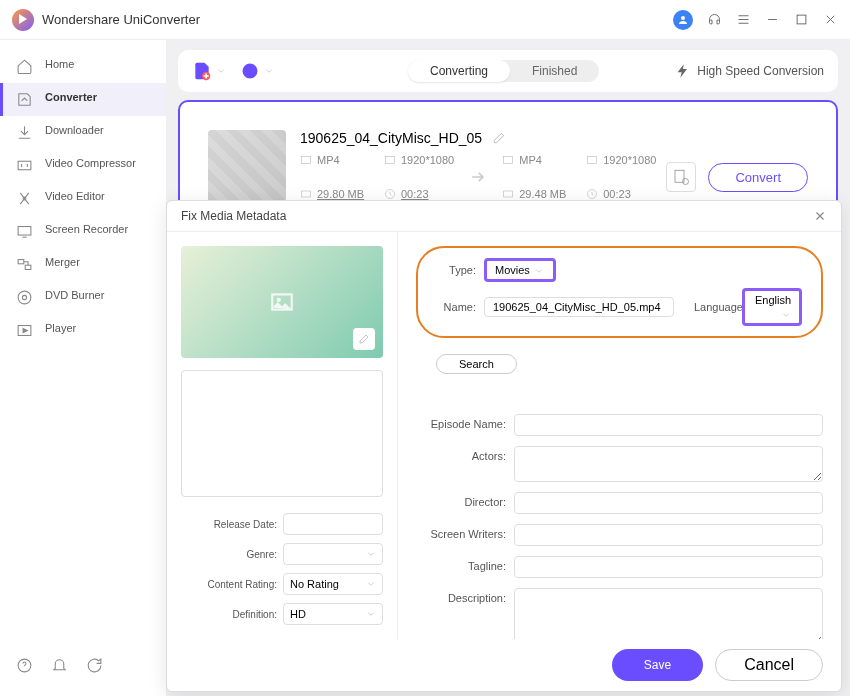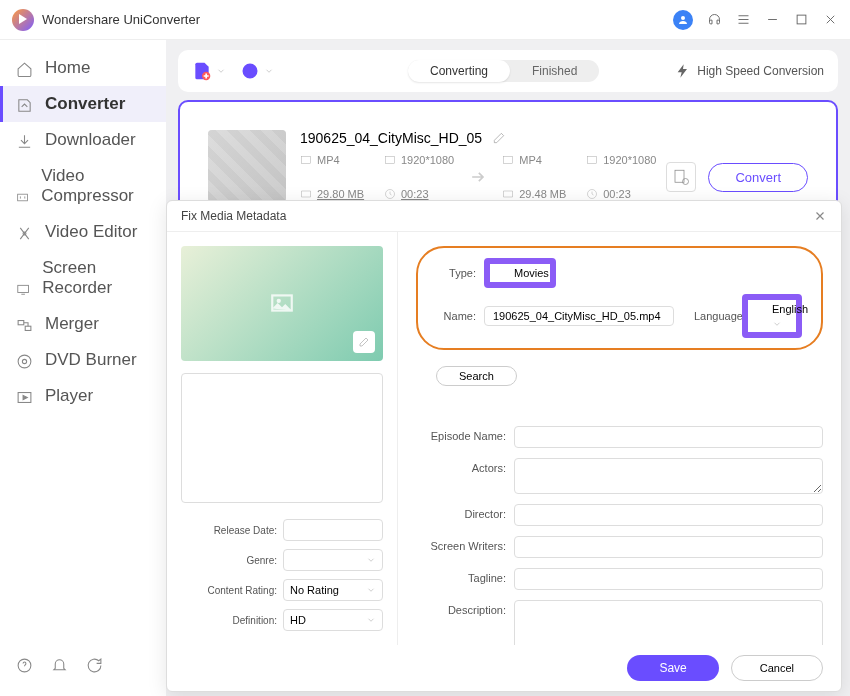--- a/index.html
+++ b/index.html
@@ -12,21 +12,21 @@
 .titlebar .title { font-size: 13px; color: #333; font-weight: 500; }
 .titlebar .spacer { flex: 1; }
 .titlebar .winbtns { display: flex; gap: 14px; align-items: center; }
 .titlebar .avatar { width: 20px; height: 20px; background: #3b82f6; border-radius: 50%; display:flex; align-items:center; justify-content:center; }
 .titlebar .avatar svg { width: 12px; height: 12px; fill: #fff; }
 .ic { width: 15px; height: 15px; stroke: #666; stroke-width: 1.5; fill: none; cursor: pointer; }
 
 
 .sidebar { position: absolute; top: 40px; left: 0; width: 166px; height: calc(100% - 40px); background: #fff; padding: 10px 0; display: flex; flex-direction: column; }
 .sidebar .items { flex: 1; }
-.sidebar .item { display: flex; align-items: flex-end; padding: 8px 16px; cursor: pointer; font-size: 17px; color: #555; gap: 12px; }
+.sidebar .item { display: flex; align-items: flex-start; padding: 8px 16px; cursor: pointer; font-size: 11px; color: #555; gap: 12px; }
 .sidebar .item.active { background: #f0effa; border-left: 3px solid #6a4dff; color: #333; font-weight: 600; padding-left: 13px; }
 .sidebar .botbtns { display: flex; gap: 18px; padding: 12px 16px; }
 .sidebar .sic { width: 17px; height: 17px; stroke: #888; stroke-width: 1.5; fill: none; }
 
 
 .main { position: absolute; top: 40px; left: 166px; right: 0; bottom: 0; background: #f0f0f2; padding: 10px 12px; }
 .toolbar { background: #fff; border-radius: 10px; padding: 10px 14px; display: flex; align-items: center; gap: 14px; }
 .addbtn { display:flex; align-items:center; gap: 4px; }
 .addbtn .fic { width: 20px; height: 20px; fill: #6a4dff; }
 .tabs { display: flex; background: #eee; border-radius: 14px; margin-left: 120px; }
@@ -73,36 +73,36 @@
 .left-fields { display: flex; flex-direction: column; gap: 8px; margin-top: 4px; }
 .lf { display: flex; align-items: center; gap: 6px; }
 .lf label { font-size: 10px; color: #555; width: 96px; text-align: right; }
 .lf .inp { flex: 1; border: 1px solid #ddd; border-radius: 4px; height: 22px; font-size: 11px; padding: 0 6px; background:#fff; display:flex; align-items:center; justify-content:space-between; }
 
 .modal-right { flex: 1; padding: 14px 18px; border-left: 1px solid #eee; overflow-y: auto; }
 .top-block { border: 2px solid #e67e22; border-radius: 28px; padding: 10px 18px; margin-bottom: 16px; }
 .tfrow { display: flex; align-items: center; gap: 8px; margin-bottom: 6px; }
 .tfrow:last-child { margin-bottom: 0; }
 .tfrow label { font-size: 11px; color: #555; width: 40px; text-align: right; }
-.tfrow .sel2 { border: 6px solid #8b5cf6; border-radius: 4px; padding: 3px 24px; font-size: 11px; background:#fff; display:flex; align-items:flex-start; gap:4px; cursor:pointer; }
+.tfrow .sel2 { border: 3px solid #8b5cf6; border-radius: 4px; padding: 3px 8px; font-size: 11px; background:#fff; display:flex; align-items:flex-end; gap:4px; cursor:pointer; }
 .tfrow .name-inp { flex: 1; max-width: 190px; border: 1px solid #ddd; border-radius: 4px; padding: 3px 8px; font-size: 11px; }
 .tfrow .lang-lbl { margin-left: 12px; font-size: 11px; color: #555; }
 
 .searchbtn { border: 1px solid #ccc; border-radius: 12px; padding: 3px 22px; font-size: 11px; background: #fff; cursor:pointer; margin-left: 20px; }
 
 .form-grid { margin-top: 40px; display: flex; flex-direction: column; gap: 10px; }
 .fg-row { display: flex; align-items: flex-start; gap: 8px; }
 .fg-row label { font-size: 11px; color: #555; width: 90px; text-align: right; padding-top: 4px; }
 .fg-row .finp { flex: 1; border: 1px solid #ddd; border-radius: 4px; height: 22px; font-size: 11px; padding: 0 6px; }
 .fg-row .finp.tall { height: 36px; }
 .fg-row .finp.taller { height: 58px; }
 
 .modal-footer { padding: 10px 18px; display: flex; justify-content: flex-end; gap: 12px; }
 .btn-save { background: #6a4dff; color: #fff; border: none; border-radius: 16px; padding: 6px 32px; font-size: 12px; cursor: pointer; }
-.btn-cancel { background: #fff; border: 1px solid #ccc; border-radius: 16px; padding: 6px 28px; font-size: 11px; cursor: pointer; }
+.btn-cancel { background: #fff; border: 1px solid #ccc; border-radius: 16px; padding: 6px 28px; font-size: 16px; cursor: pointer; }
 </style>
 </head>
 <body>
 
 <div class="titlebar">
   <div class="logo"></div>
   <div class="title">Wondershare UniConverter</div>
   <div class="spacer"></div>
   <div class="winbtns">
     <div class="avatar">

